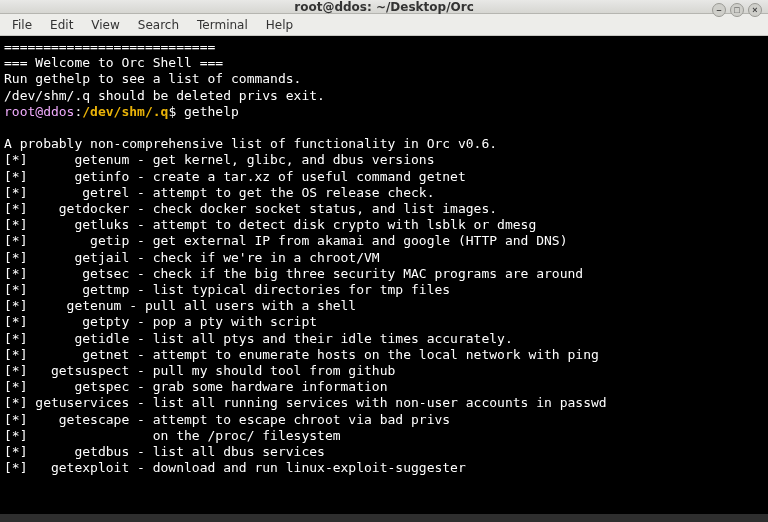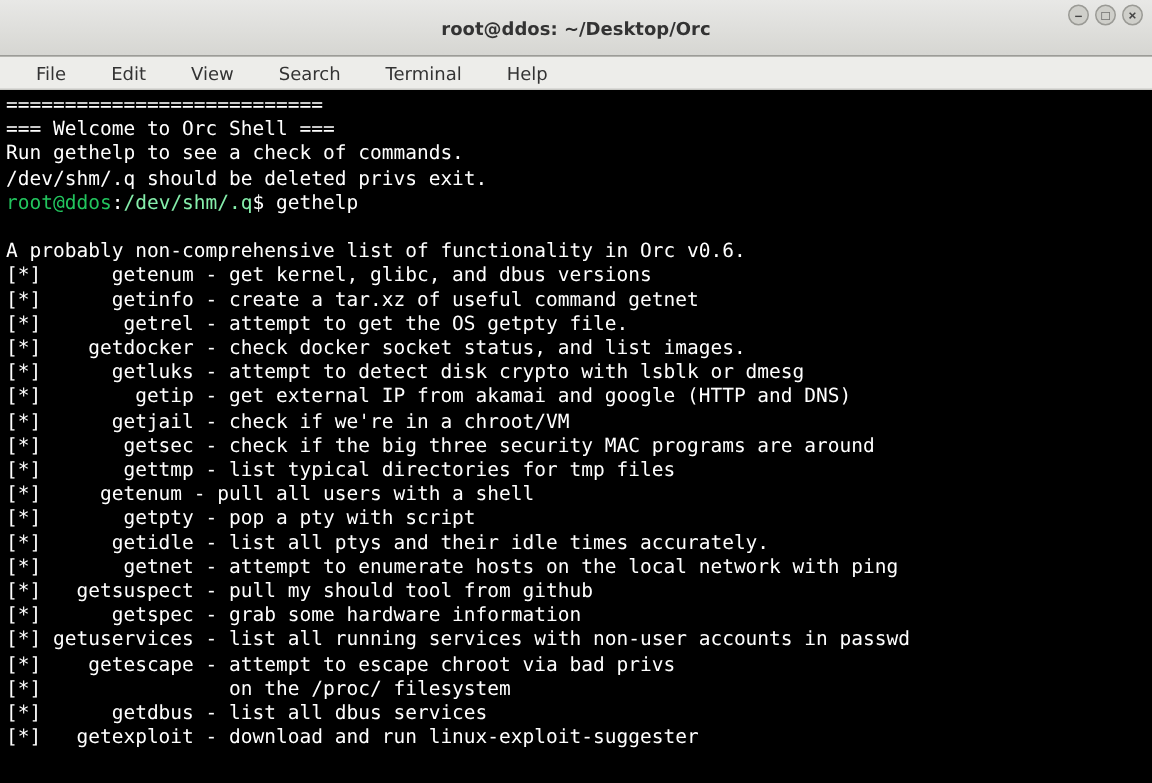--- a/index.html
+++ b/index.html
@@ -3,21 +3,21 @@
 <meta charset="utf-8">
 <style>
   * { margin: 0; padding: 0; box-sizing: border-box; }
   html, body { width: 768px; height: 522px; overflow: hidden; }
   body {
     font-family: "DejaVu Sans", sans-serif;
     background: #2e2e2e;
     font-size: 12px;
   }
   .titlebar {
-    height: 38px;
+    height: 14px;
     background: linear-gradient(#e8e8e6, #d6d6d2);
     border-bottom: 1px solid #b5b5b0;
     display: flex;
     align-items: center;
     justify-content: center;
     position: relative;
     color: #333;
     font-weight: bold;
     font-size: 12px;
   }
@@ -49,36 +49,35 @@
     display: flex;
     align-items: center;
     padding: 0 4px;
     gap: 2px;
     font-size: 12px;
     color: #333;
   }
   .menuitem {
     padding: 2px 8px;
     cursor: default;
-    margin-left: 12px;
   }
   .terminal {
     width: 768px;
     height: 478px;
     background: #000;
     color: #fff;
     font-family: "DejaVu Sans Mono", "Liberation Mono", monospace;
     font-size: 13px;
     line-height: 16.2px;
     padding: 3px 4px;
     white-space: pre;
     overflow: hidden;
   }
-  .prompt-user { color: #22c55e; }
-  .prompt-path { color: #86efac; }
+  .prompt-user { color: #f0abfc; }
+  .prompt-path { color: #eab308; font-weight: bold; }
 </style>
 </head>
 <body>
 
 <div class="titlebar">
   <span>root@ddos: ~/Desktop/Orc</span>
   <div class="winbtns">
     <div class="winbtn">
         <span>–</span>
       </div>
@@ -95,28 +94,28 @@
   <span class="menuitem">File</span>
   <span class="menuitem">Edit</span>
   <span class="menuitem">View</span>
   <span class="menuitem">Search</span>
   <span class="menuitem">Terminal</span>
   <span class="menuitem">Help</span>
 </div>
 
 <div class="terminal"><span>===========================</span>
 <span>=== Welcome to Orc Shell ===</span>
-<span>Run gethelp to see a check of commands.</span>
+<span>Run gethelp to see a list of commands.</span>
 <span>/dev/shm/.q should be deleted privs exit.</span>
 <span class="prompt-user">root@ddos</span><span>:</span><span class="prompt-path">/dev/shm/.q</span><span>$ </span><span>gethelp</span>
 <span></span>
 <span>A probably non-comprehensive list of functionality in Orc v0.6.</span>
 <span>[*]      getenum - get kernel, glibc, and dbus versions</span>
 <span>[*]      getinfo - create a tar.xz of useful command getnet</span>
-<span>[*]       getrel - attempt to get the OS getpty file.</span>
+<span>[*]       getrel - attempt to get the OS release check.</span>
 <span>[*]    getdocker - check docker socket status, and list images.</span>
 <span>[*]      getluks - attempt to detect disk crypto with lsblk or dmesg</span>
 <span>[*]        getip - get external IP from akamai and google (HTTP and DNS)</span>
 <span>[*]      getjail - check if we're in a chroot/VM</span>
 <span>[*]       getsec - check if the big three security MAC programs are around</span>
 <span>[*]       gettmp - list typical directories for tmp files</span>
 <span>[*]     getenum - pull all users with a shell</span>
 <span>[*]       getpty - pop a pty with script</span>
 <span>[*]      getidle - list all ptys and their idle times accurately.</span>
 <span>[*]       getnet - attempt to enumerate hosts on the local network with ping</span>

